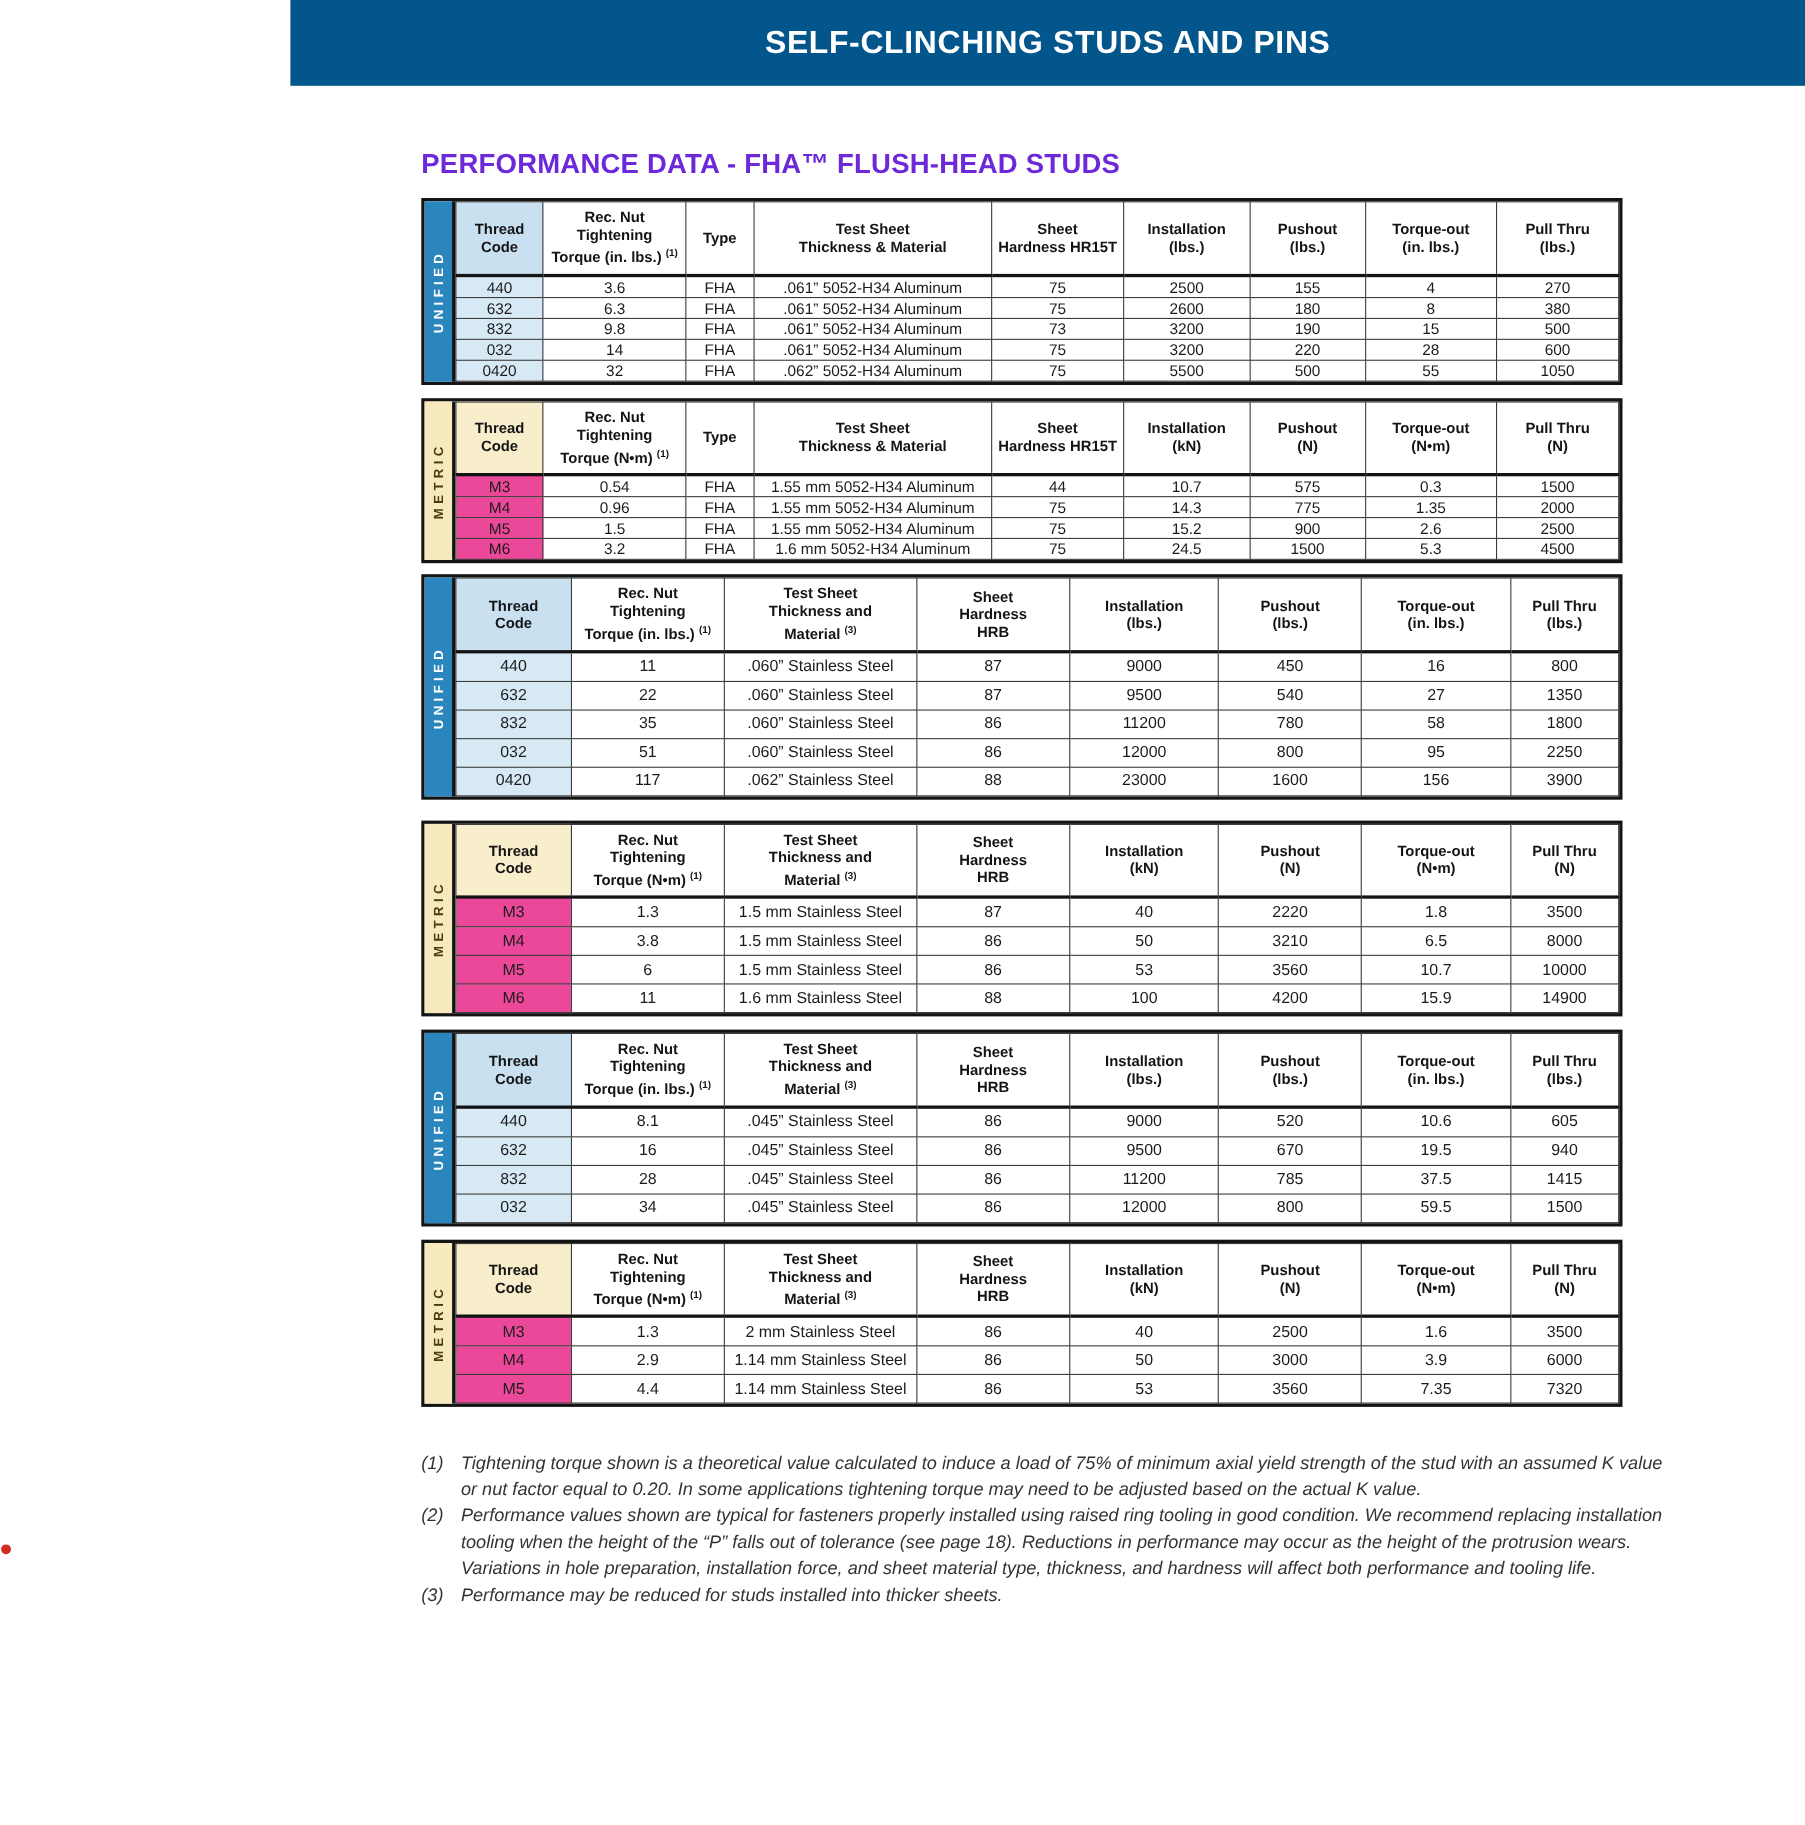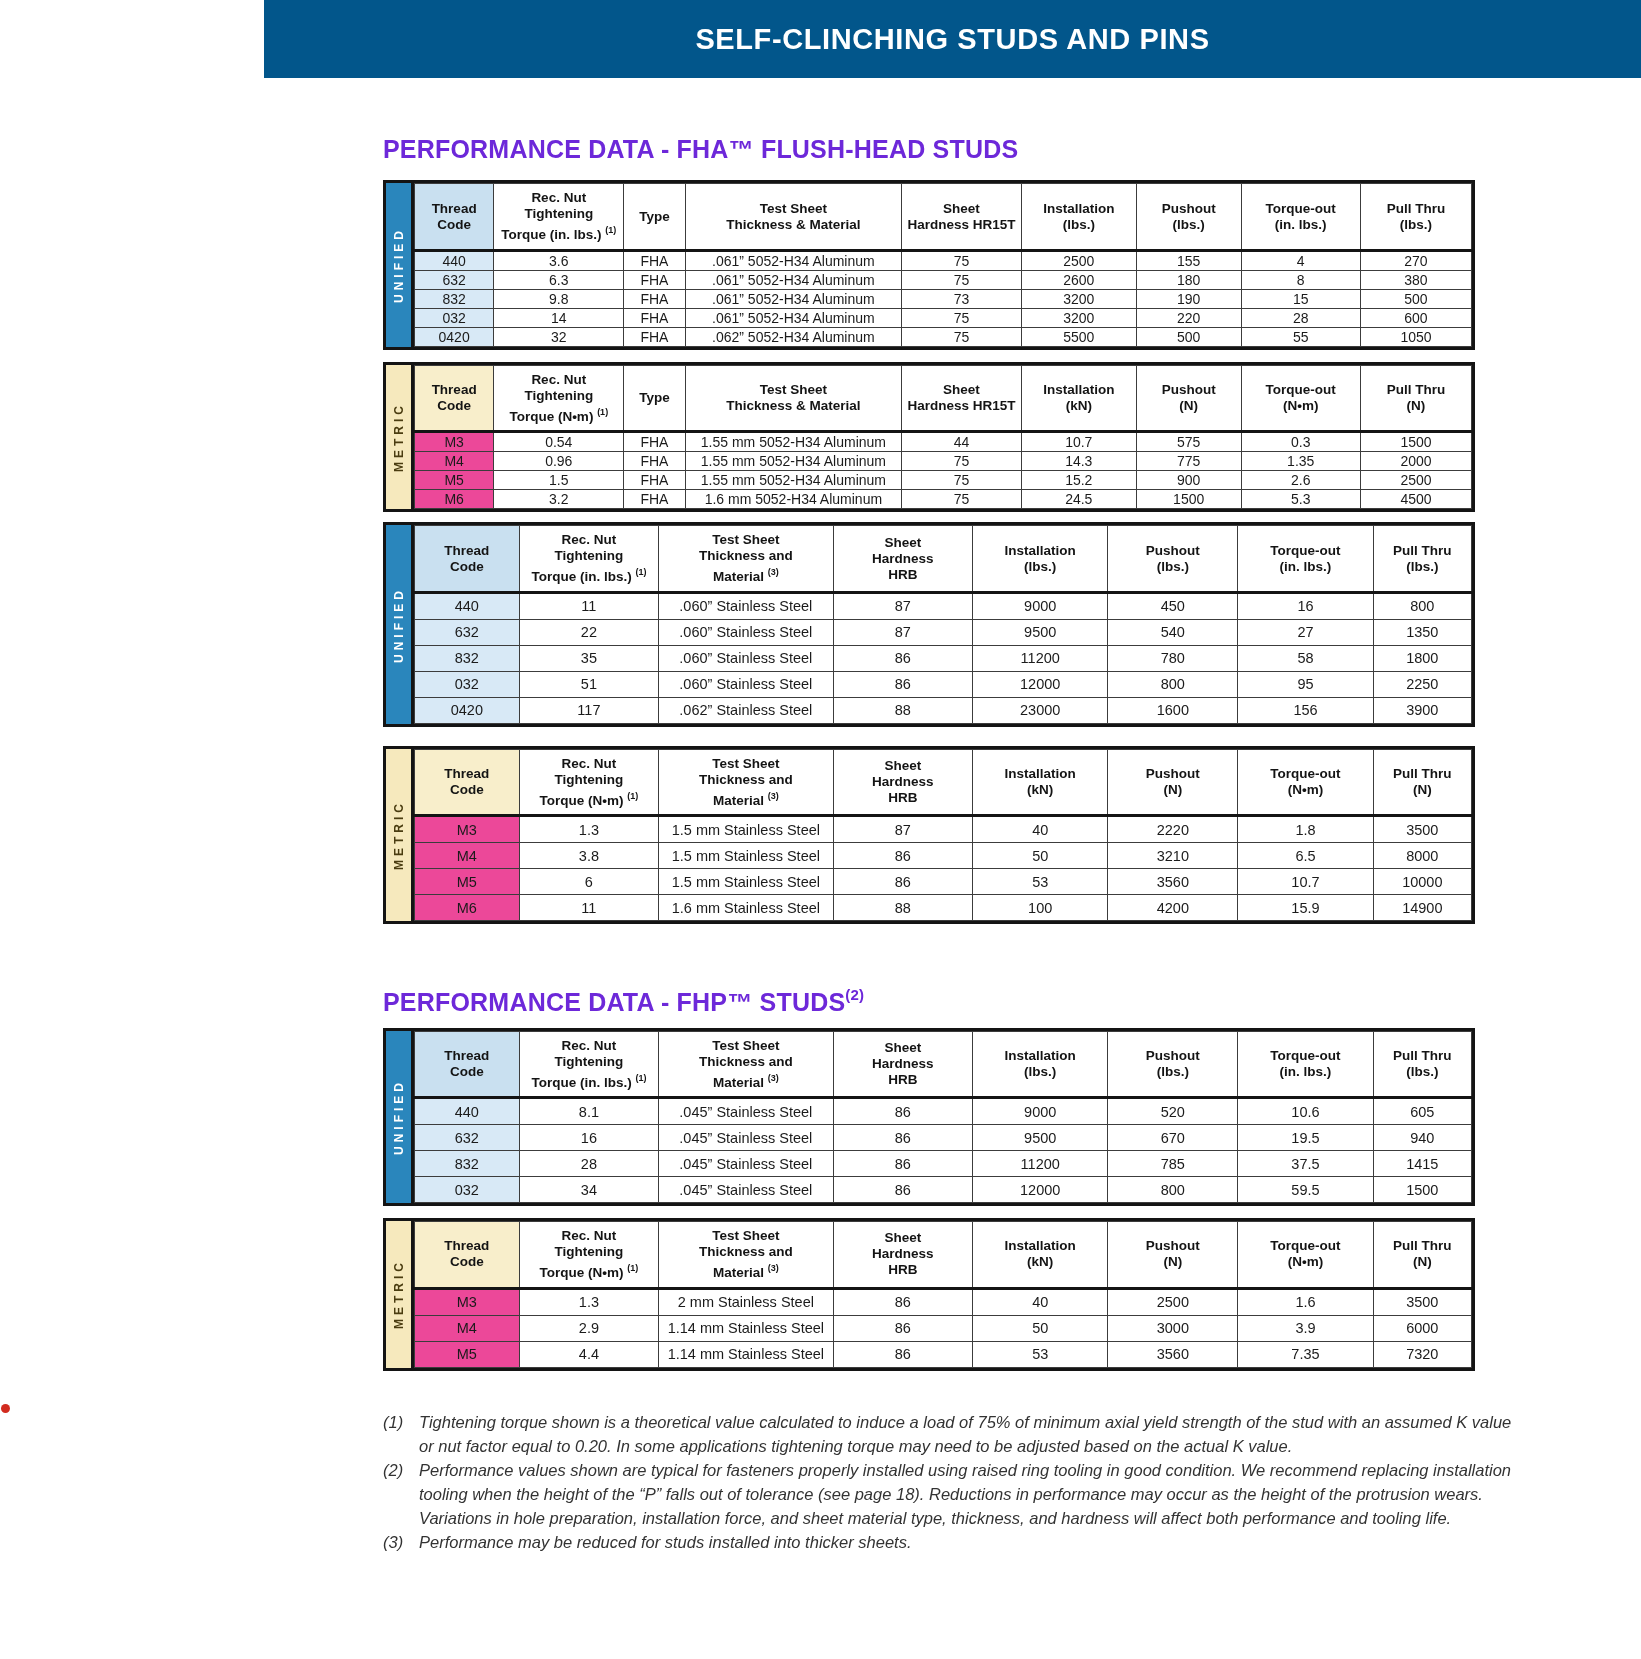--- a/index.html
+++ b/index.html
@@ -403,21 +403,20 @@
               <td>88</td>
               <td>100</td>
               <td>4200</td>
               <td>15.9</td>
               <td>14900</td>
             </tr>
           </tbody>
         </table>
       </div>
 
-    <h2 class="sec-title" id="title-3"><span>PERFORMANCE DATA - FHP™ STUDS</span><sup>(2)</sup></h2>
     <div id="table-2-0" class="ptable unified roomy">
         <div class="strip">
           <span>UNIFIED</span>
         </div>
         <table>
           <colgroup>
             <col style="width: 9.9%;">
             <col style="width: 13.2%;">
             <col style="width: 16.5%;">
             <col style="width: 13.2%;">

